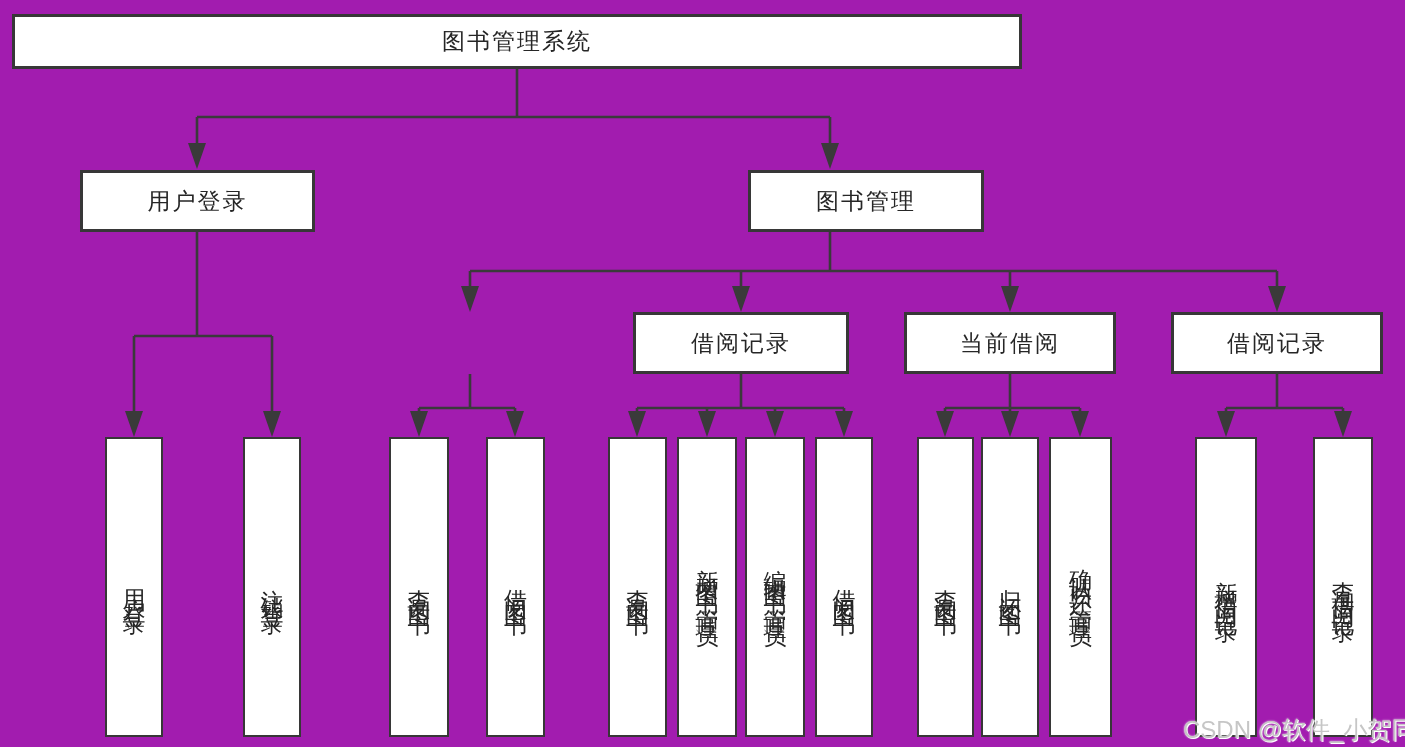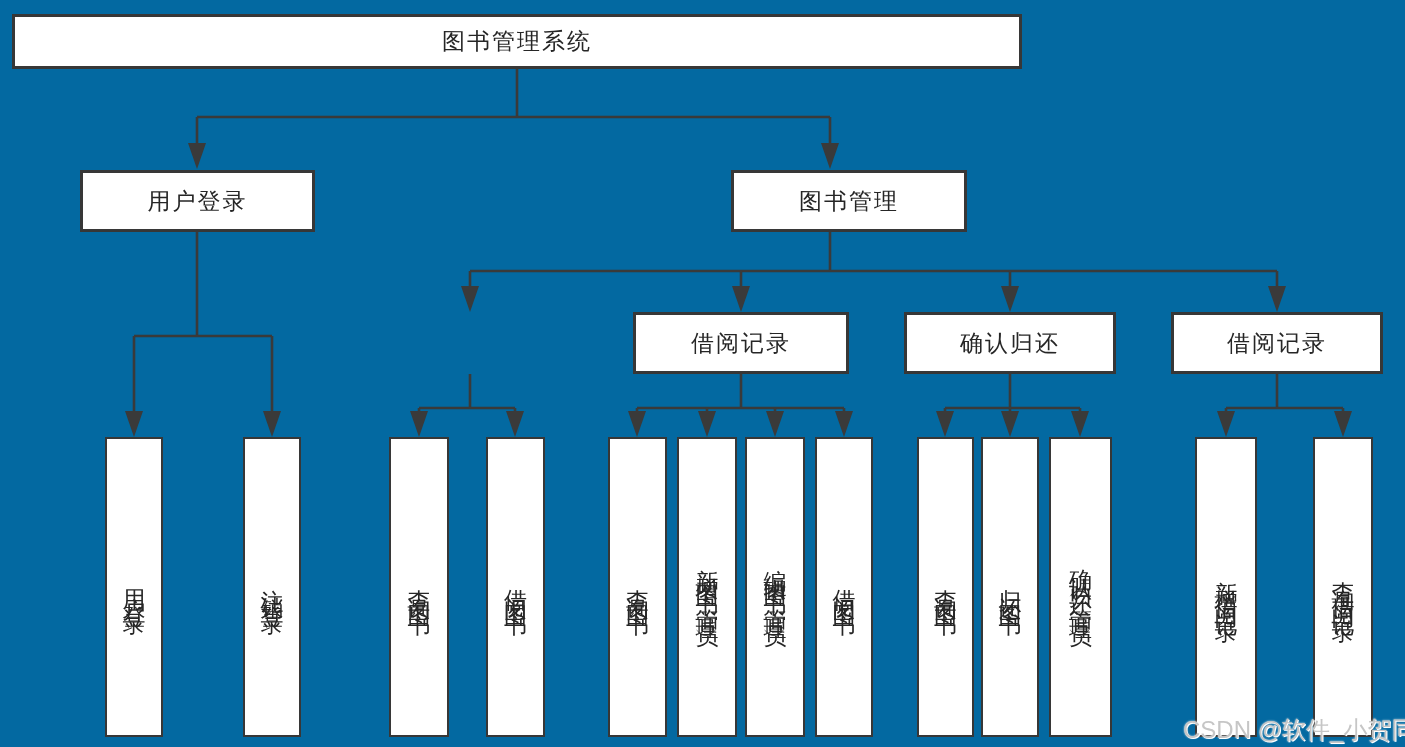--- a/index.html
+++ b/index.html
@@ -1,20 +1,20 @@
 <!DOCTYPE html>
 <html><head>
 <meta charset="utf-8">
 <style>
   html,body{margin:0;padding:0;background:#ffffff;}
   .canvas{
     position:relative;
     width:1405px;
     height:747px;
-    background:#0369a1;
+    background:#a21caf;
     font-family:"Liberation Sans","DejaVu Sans",sans-serif;
     overflow:hidden;
   }
   .connectors{position:absolute;left:0;top:0;width:1405px;height:747px;}
   .node{
     position:absolute;
     background:#ffffff;
     border:3px solid #373737;
     box-sizing:border-box;
     display:flex;
@@ -113,29 +113,29 @@
     </g>
   </svg>
 
   <div class="node h" style="left:12px;top:14px;width:1010px;height:55px">
     <span>图书管理系统</span>
   </div>
 
   <div class="node h" style="left:80px;top:170px;width:235px;height:62px">
     <span>用户登录</span>
   </div>
-  <div class="node h" style="left:731px;top:170px;width:236px;height:62px">
+  <div class="node h" style="left:748px;top:170px;width:236px;height:62px">
     <span>图书管理</span>
   </div>
 
   <div class="node h" style="left:633px;top:312px;width:216px;height:62px">
     <span>借阅记录</span>
   </div>
   <div class="node h" style="left:904px;top:312px;width:212px;height:62px">
-    <span>确认归还</span>
+    <span>当前借阅</span>
   </div>
   <div class="node h" style="left:1171px;top:312px;width:212px;height:62px">
     <span>借阅记录</span>
   </div>
 
   <div class="node v" style="left:105px;top:437px;width:58px;height:300px">
     <span class="vtxt">用户登录</span>
   </div>
   <div class="node v" style="left:243px;top:437px;width:58px;height:300px">
     <span class="vtxt">注销登录</span>

